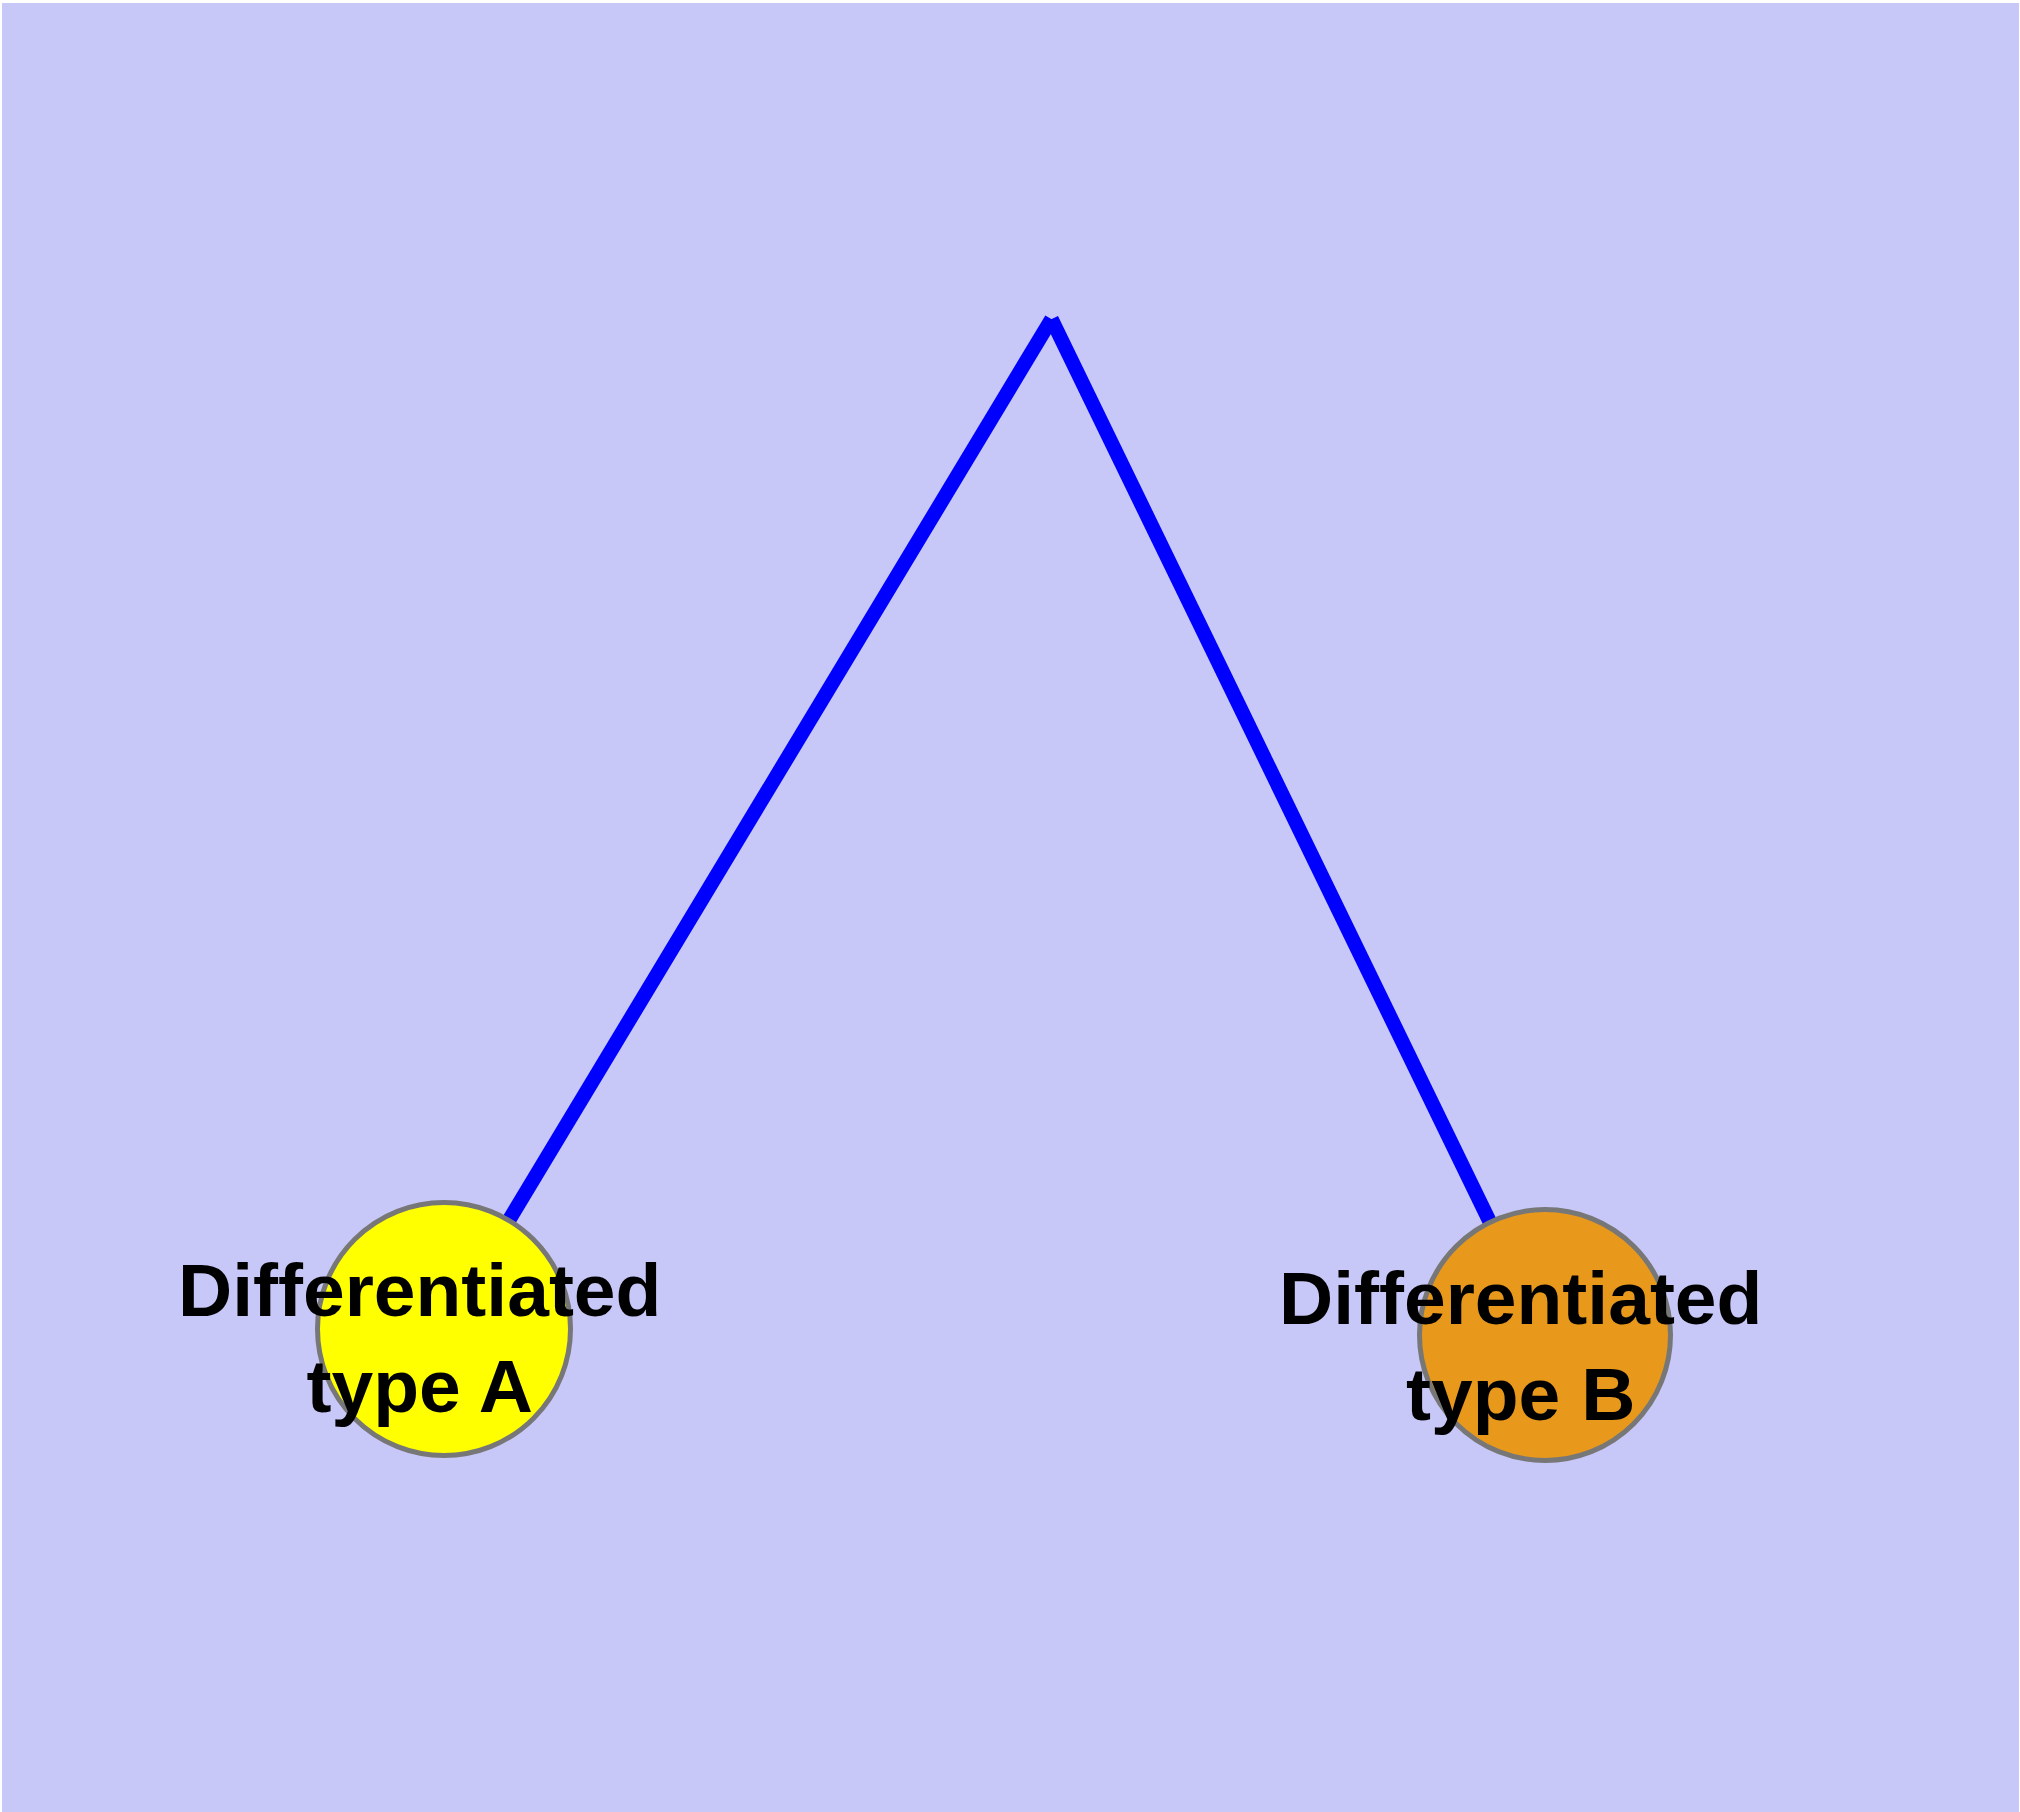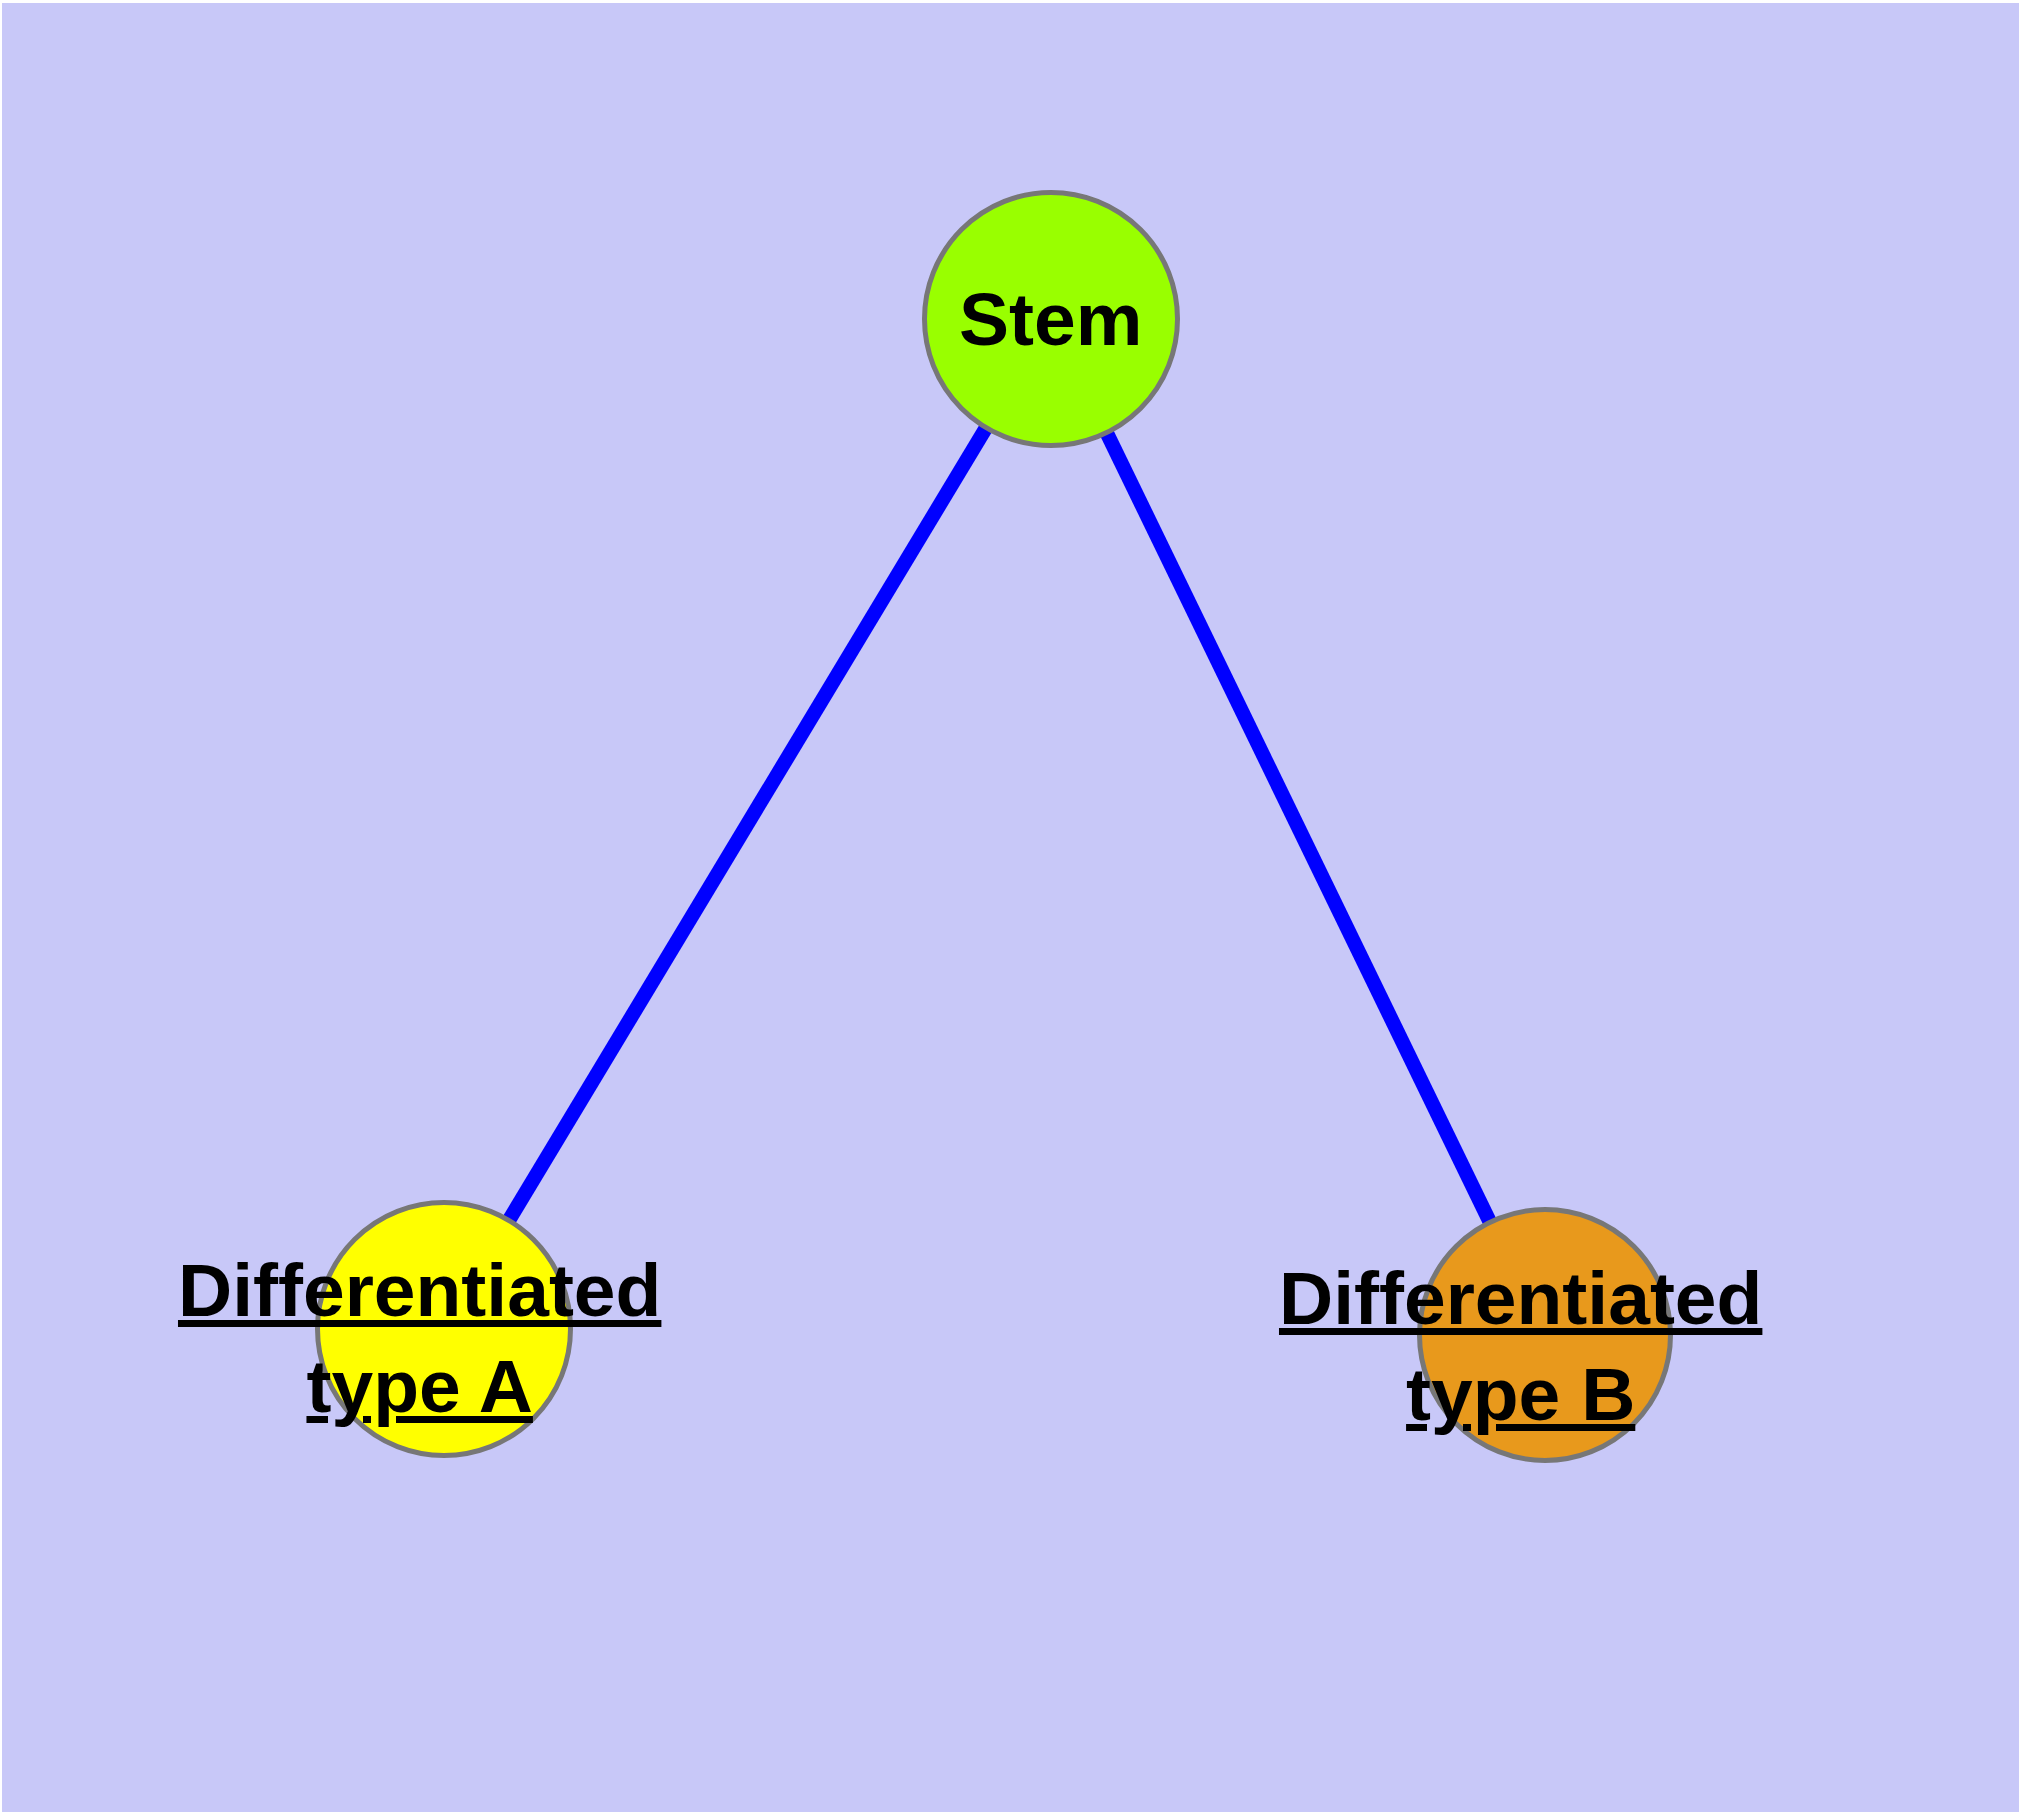--- a/index.html
+++ b/index.html
@@ -45,37 +45,33 @@
     line-height: 96px;
     color: #000000;
     text-align: center;
     white-space: pre-line;
     letter-spacing: 0;
   }
   .float-label {
     position: absolute;
     transform: translate(-50%, -50%);
     pointer-events: none;
-    text-decoration: underline;
   }
 </style>
 </head>
 <body>
 
 <div class="page">
   <div class="canvas" style="background: rgb(200, 200, 248);">
 
     <svg class="edges-layer" viewBox="0 0 2380 2134" preserveAspectRatio="none">
         <line x1="1238" y1="373" x2="521" y2="1564" stroke="#0000FF" stroke-width="17"></line>
         <line x1="1238" y1="373" x2="1820" y2="1572" stroke="#0000FF" stroke-width="17"></line>
       </svg>
 
-    <div class="node" style="left: 920px; top: 187px; width: 258px; height: 258px; background: rgb(153, 255, 0); border-color: rgb(119, 119, 119);">
-      <span class="node-label">Stem</span>
-    </div>
 
     <div class="node" style="left: 313px; top: 1197px; width: 258px; height: 258px; background: rgb(255, 255, 0); border-color: rgb(119, 119, 119);"></div>
 
     <div class="node" style="left: 1415px; top: 1204px; width: 256px; height: 256px; background: rgb(232, 153, 28); border-color: rgb(119, 119, 119);"></div>
 
     <div class="float-label" style="left: 418px; top: 1335px;">Differentiated
 type A</div>
 
     <div class="float-label" style="left: 1519px; top: 1343px;">Differentiated
 type B</div>

